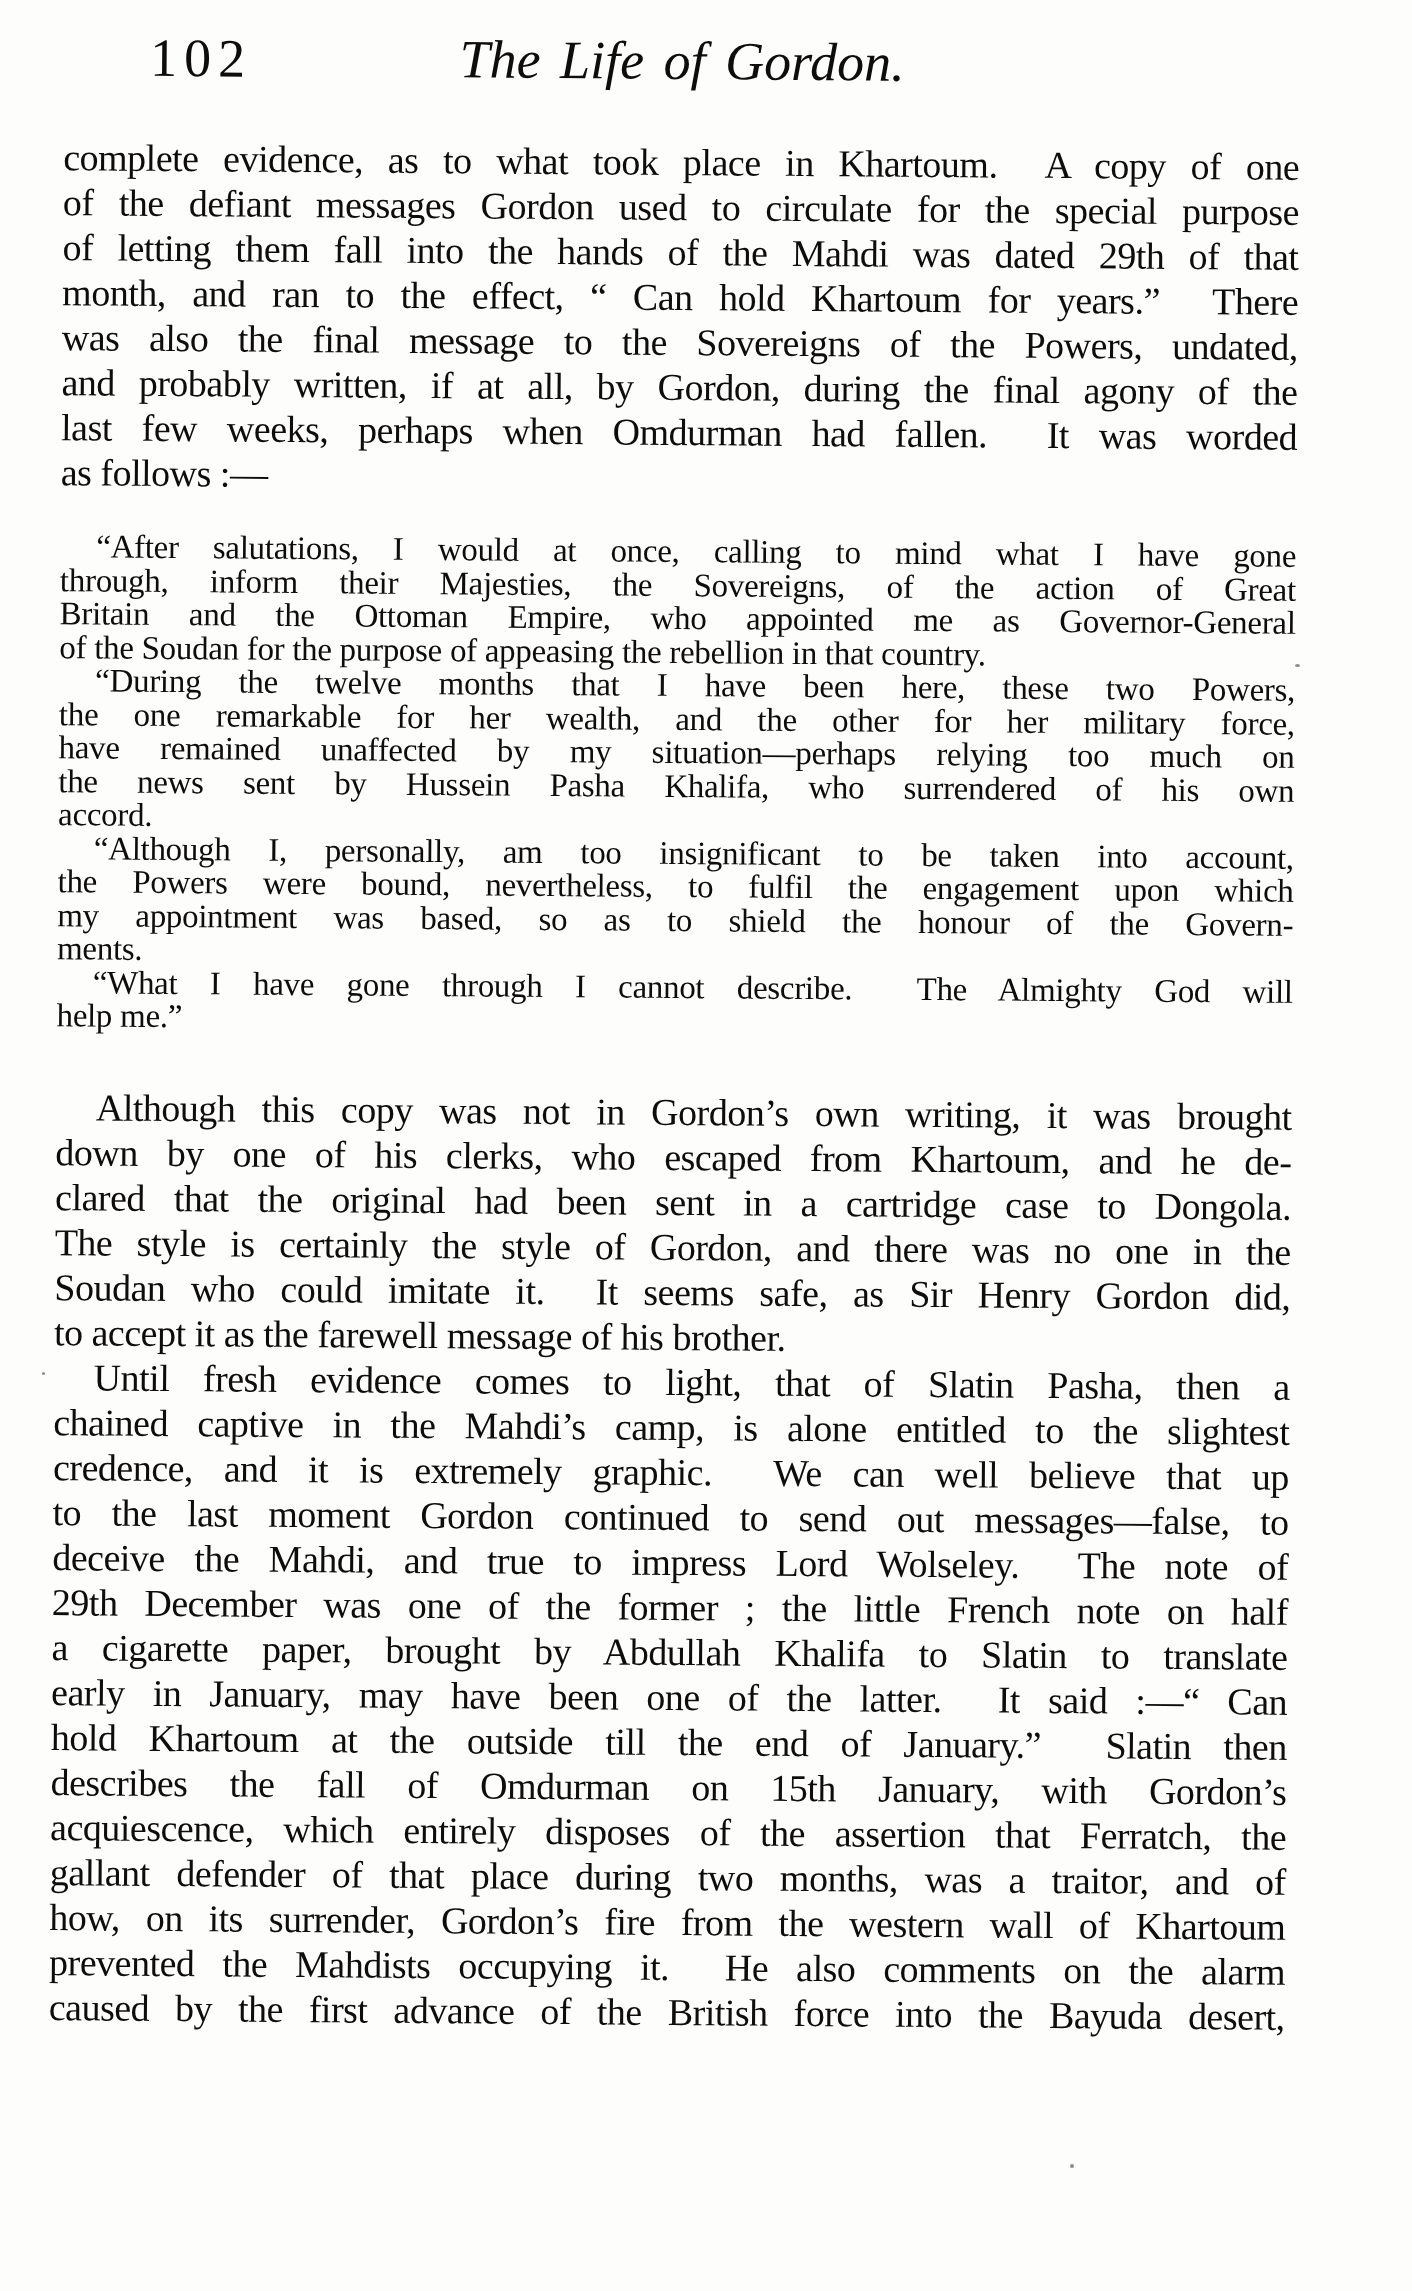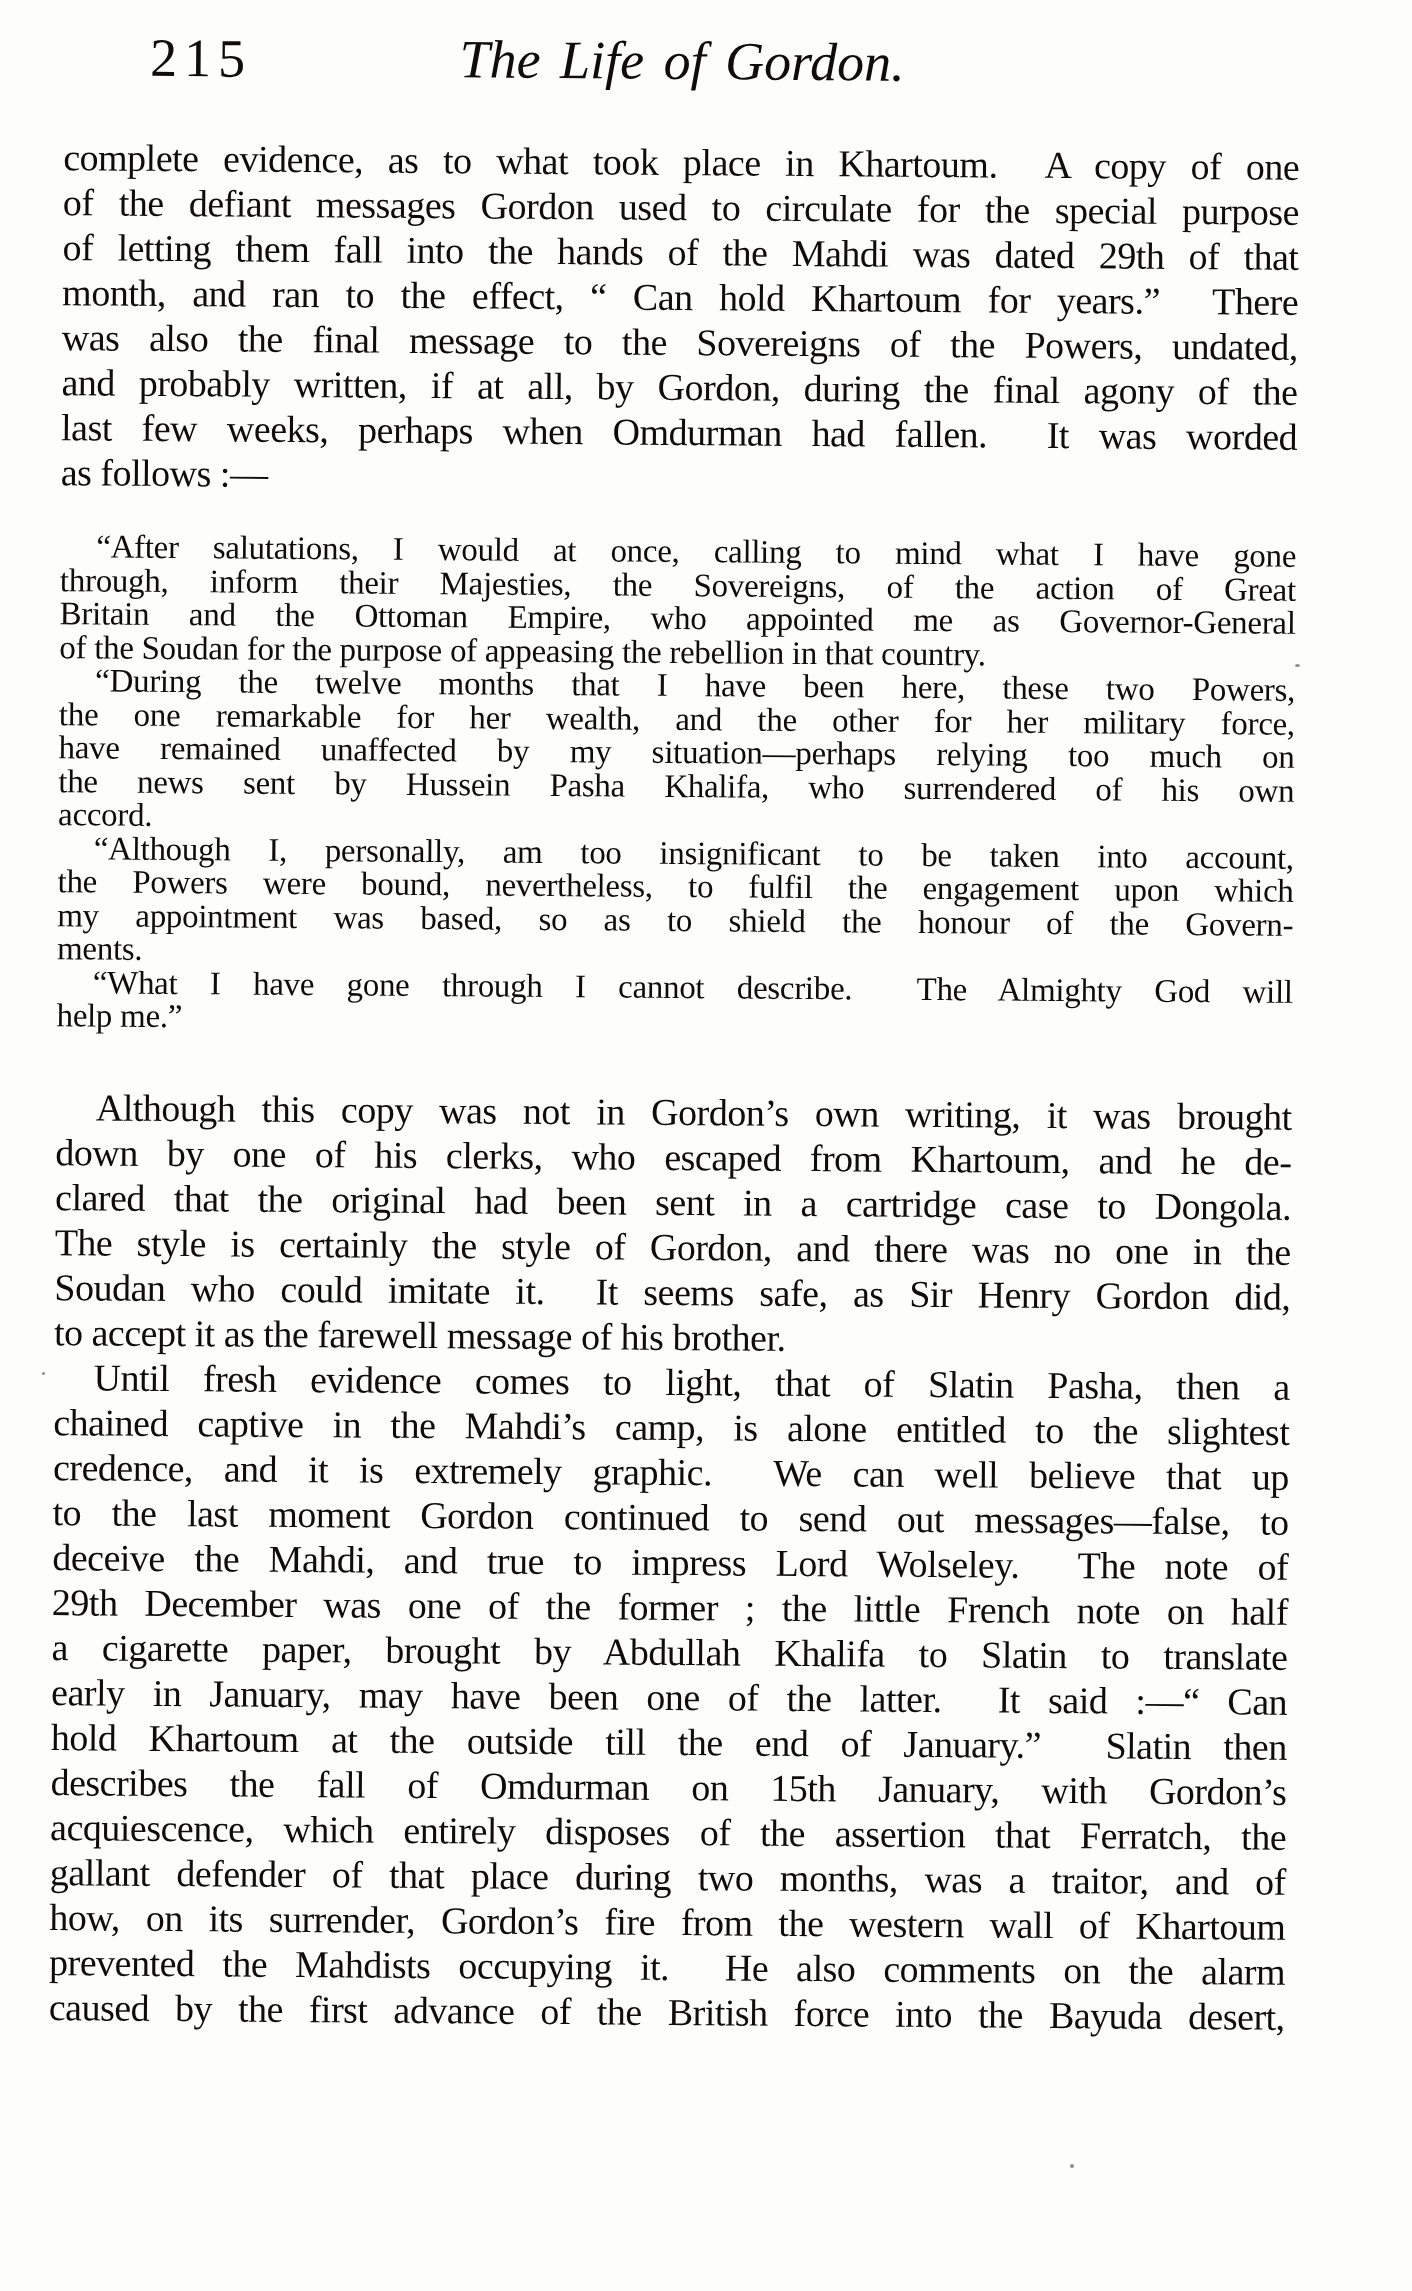--- a/index.html
+++ b/index.html
@@ -79,21 +79,21 @@
   .speck.s2 { left: 1070px; top: 2164px; width: 4px; height: 4px; }
   .speck.s3 { left: 42px;  top: 1372px; width: 3px; height: 3px; }
 </style>
 </head>
 <body>
 
 <div class="sheet">
   <div class="content">
 
     <div class="pagehead">
-      <div class="pnum">215</div>
+      <div class="pnum">102</div>
       <div class="ptitle">The Life of Gordon.</div>
     </div>
 
     <section class="para body opening">
       <div class="ln j">complete evidence, as to what took place in Khartoum.&nbsp; A copy of one</div>
       <div class="ln j">of the defiant messages Gordon used to circulate for the special purpose</div>
       <div class="ln j">of letting them fall into the hands of the Mahdi was dated 29th of that</div>
       <div class="ln j">month, and ran to the effect, “ Can hold Khartoum for years.”&nbsp; There</div>
       <div class="ln j">was also the final message to the Sovereigns of the Powers, undated,</div>
       <div class="ln j">and probably written, if at all, by Gordon, during the final agony of the</div>

